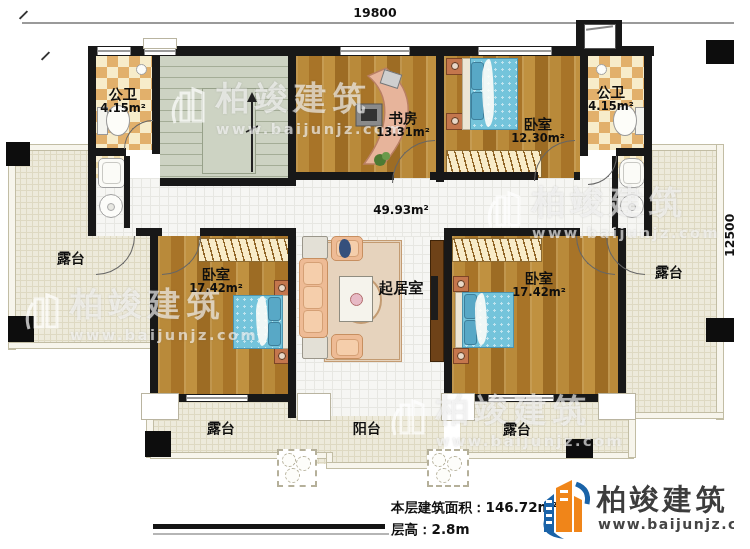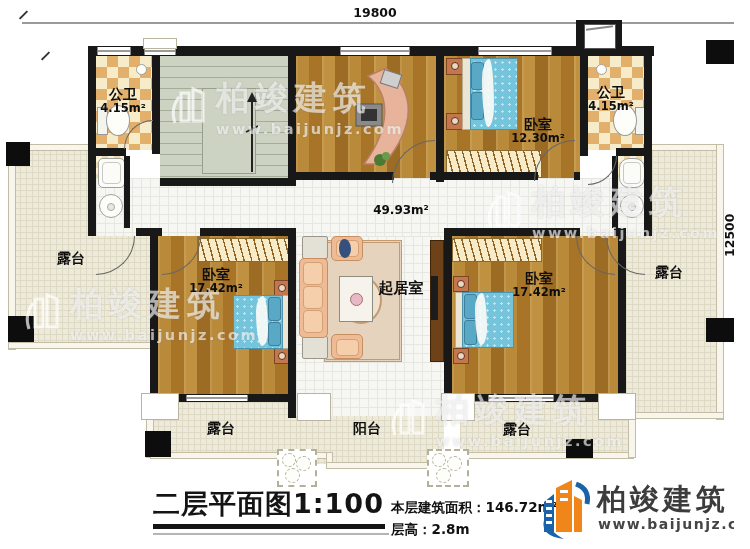--- a/index.html
+++ b/index.html
@@ -348,20 +348,24 @@
     <div>
         <div class="wm-name">柏竣建筑</div>
          <div class="wm-url">www.baijunjz.com</div>
       </div>
   </div>
 
   <div class="rlabel" style="left:90px;top:86px;width:66px;">
     <div>公卫</div>
     <div class="rarea">4.15m²</div>
   </div>
+  <div class="rlabel" style="left:360px;top:110px;width:86px;">
+    <div>书房</div>
+    <div class="rarea">13.31m²</div>
+  </div>
   <div class="rlabel" style="left:494px;top:116px;width:88px;">
     <div>卧室</div>
     <div class="rarea">12.30m²</div>
   </div>
   <div class="rlabel" style="left:578px;top:84px;width:66px;">
     <div>公卫</div>
     <div class="rarea">4.15m²</div>
   </div>
   <div class="rlabel" style="left:368px;top:204px;width:66px;font-size:12px;">
     <div>49.93m²</div>
@@ -386,21 +390,20 @@
   <div class="rlabel" style="left:190px;top:420px;width:62px;">
     <div>露台</div>
   </div>
   <div class="rlabel" style="left:336px;top:420px;width:62px;">
     <div>阳台</div>
   </div>
   <div class="rlabel" style="left:486px;top:421px;width:62px;">
     <div>露台</div>
   </div>
 
-  <div id="title">二层平面图1:100</div>
   <div class="abs" style="left:153px;top:524px;width:232px;height:5px;background:#141414;"></div>
   <div class="abs" style="left:153px;top:533px;width:236px;height:2px;background:#b5b5b5;"></div>
   <div class="tinfo" style="left:391px;top:499px;">
     <span>本层建筑面积：</span><span>146.72m²</span>
   </div>
   <div class="tinfo" style="left:391px;top:521px;">
     <span>层高：</span><span>2.8m</span>
   </div>
 
   <svg class="abs" style="left:534px;top:476px;" width="60" height="66" viewBox="0 0 60 66">

